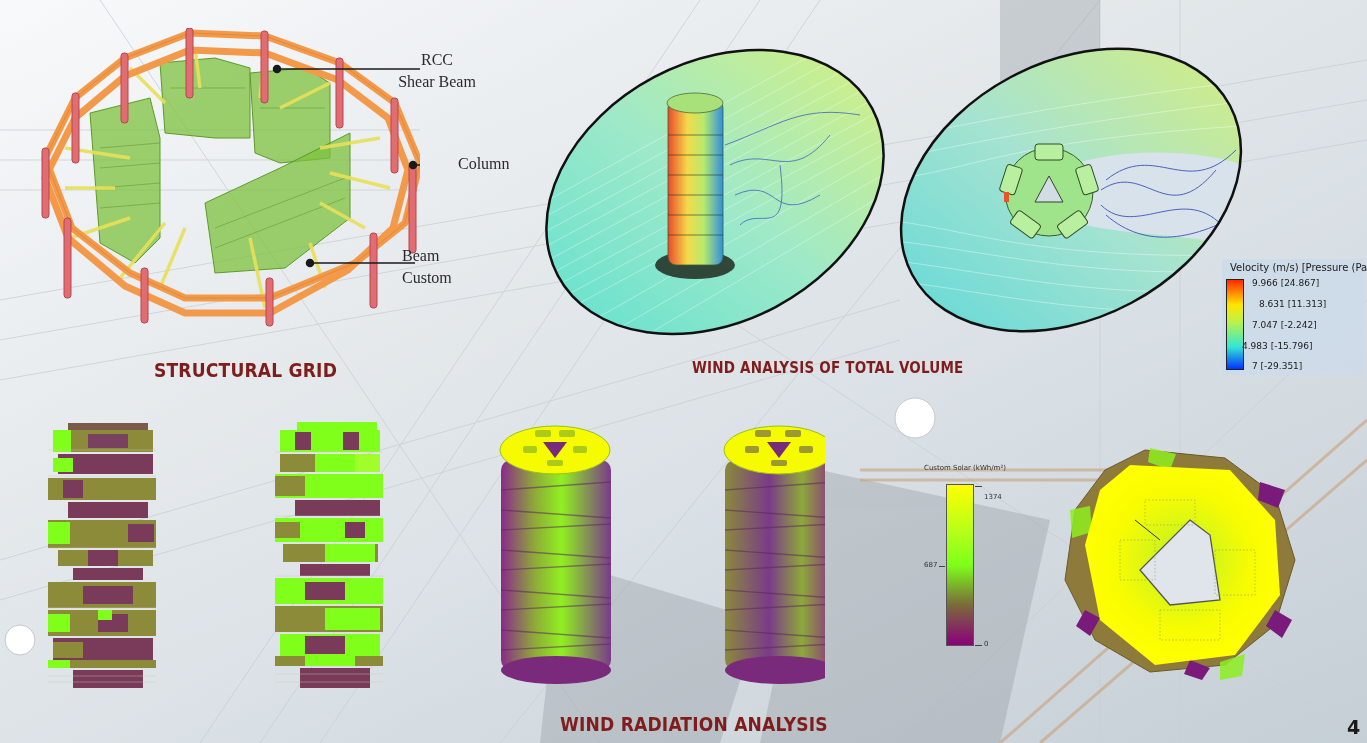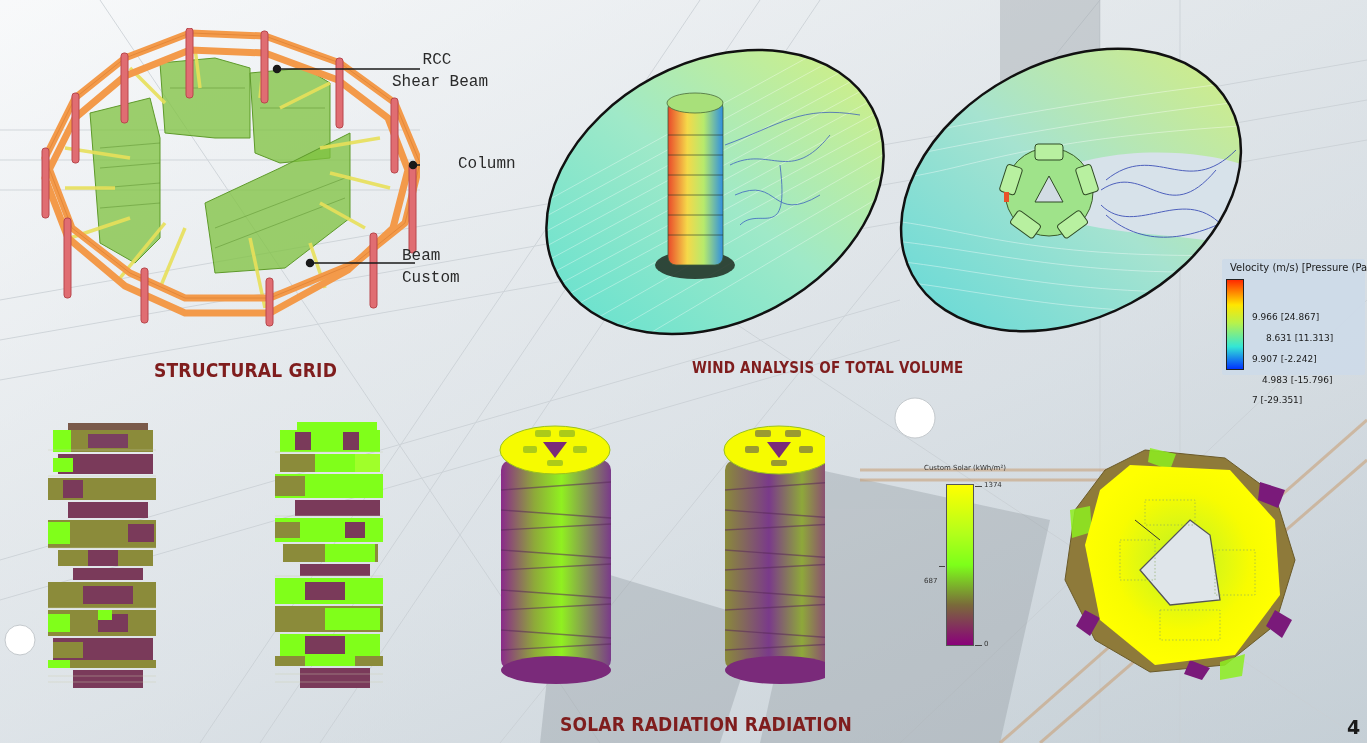--- a/index.html
+++ b/index.html
@@ -14,34 +14,34 @@
   .heading {
     position: absolute;
     font-family: "DejaVu Sans Condensed", "DejaVu Sans", sans-serif;
     font-weight: bold;
     color: #7f1d1d;
     letter-spacing: 0.2px;
     white-space: nowrap;
   }
   .callout {
     position: absolute;
-    font-family: Liberation Mono, monospace;
+    font-family: Liberation Serif, serif;
     font-size: 16px;
     color: #2a2a2a;
     line-height: 22px;
     text-align: right;
     white-space: nowrap;
   }
   .legend-box {
     position: absolute;
     background: rgba(205,218,232,0.92);
     border-radius: 2px;
   }
   .legend-title { font-size: 10px; color: #1a1a1a; white-space: nowrap; }
-  .legend-val { position: absolute; font-size: 9px; color: #1a1a1a; white-space: nowrap; margin-top: 34px; }
+  .legend-val { position: absolute; font-size: 9px; color: #1a1a1a; white-space: nowrap; }
   .solar-title { position: absolute; font-size: 7px; color: #333; white-space: nowrap; }
   .solar-tick { position: absolute; font-size: 7px; color: #333; }
   .page-number { position: absolute; font-weight: bold; font-size: 19px; color: #1a1a1a; }
 </style>
 </head>
 <body>
 
 <svg class="bg-lines" width="1367" height="743" viewBox="0 0 1367 743">
   <defs>
     <linearGradient id="fadeg" x1="0" y1="0" x2="1" y2="1">
@@ -265,23 +265,23 @@
     <polygon points="0,-16 14,10 -14,10" fill="#d2dce4" stroke="#2f4a24" stroke-width="1"></polygon>
     <rect x="-45" y="0" width="5" height="10" fill="#e8542a"></rect>
   </g>
   <ellipse cx="185" cy="150" rx="180" ry="128" transform="rotate(-28 185 150)" fill="none" stroke="#111" stroke-width="2.5"></ellipse>
 </svg>
 
 <div class="legend-box" style="left:1222px; top:259px; width:143px; height:116px;">
   <div class="legend-title" style="position:absolute; left:8px; top:3px;">Velocity (m/s) [Pressure (Pa)]</div>
   <div style="position:absolute; left:4px; top:20px; width:18px; height:91px; border:1px solid #222; background: linear-gradient(180deg, #ff2a00 0%, #ffe600 28%, #b8f24a 48%, #33e6d6 75%, #0033ff 100%);"></div>
   <div class="legend-val" style="left:30px; top:19px;">9.966 [24.867]</div>
-  <div class="legend-val" style="left:44px; top:40px;">8.631 [11.313]</div>
-  <div class="legend-val" style="left:30px; top:61px;">9.907 [-2.242]</div>
-  <div class="legend-val" style="left:40px; top:82px;text-align:right;">4.983 [-15.796]</div>
+  <div class="legend-val" style="left:37px; top:40px;">8.631 [11.313]</div>
+  <div class="legend-val" style="left:30px; top:61px;">7.047 [-2.242]</div>
+  <div class="legend-val" style="left:20px; top:82px;text-align:right;">4.983 [-15.796]</div>
   <div class="legend-val" style="left:30px; top:102px;">7 [-29.351]</div>
 </div>
 
 <div class="heading" style="left:692px; top:359px; font-size:15px;">WIND ANALYSIS OF TOTAL VOLUME</div>
 
 <svg class="abs" style="left:48px; top:420px;" width="112" height="270" viewBox="0 0 112 270">
   <g>
     <rect x="20" y="3" width="80" height="8" fill="#7a5a4a"></rect>
     <rect x="5" y="10" width="100" height="22" fill="#8b8b3a"></rect>
       <rect x="5" y="10" width="18" height="22" fill="#80ff1a"></rect>
@@ -418,23 +418,23 @@
         <rect x="80" y="26" width="14" height="7" rx="2"></rect>
       <rect x="52" y="40" width="16" height="6" rx="2"></rect>
     </g>
   </g>
 </svg>
 
 <div class="abs" style="left:915px; top:462px; width:110px; height:190px;">
   <div class="solar-title" style="left:9px; top:2px;">Custom Solar (kWh/m²)</div>
   <div style="position:absolute; left:31px; top:22px; width:28px; height:162px; border:1px solid #555; background: linear-gradient(180deg, #ffff00 0%, #b4ff1a 30%, #7dff1a 50%, #7a6a3a 75%, #8a007a 100%);"></div>
   <div style="position:absolute; left:60px; top:24px; width:7px; border-top:1px solid #444;"></div>
-  <div class="solar-tick" style="left:69px; top:19px;">1374</div>
+  <div class="solar-tick" style="left:69px; top:31px;">1374</div>
   <div style="position:absolute; left:24px; top:104px; width:6px; border-top:1px solid #444;"></div>
-  <div class="solar-tick" style="left:9px; top:99px;margin-top:16px;">687</div>
+  <div class="solar-tick" style="left:9px; top:99px;">687</div>
   <div style="position:absolute; left:60px; top:183px; width:7px; border-top:1px solid #444;"></div>
   <div class="solar-tick" style="left:69px; top:178px;">0</div>
 </div>
 
 <svg class="abs" style="left:1060px; top:440px;" width="240" height="240" viewBox="0 0 240 240">
   <defs>
     <radialGradient id="topG" cx="0.5" cy="0.48" r="0.5">
       <stop offset="0" stop-color="#bdf020"></stop>
         <stop offset="0.45" stop-color="#e2f810"></stop>
         <stop offset="0.7" stop-color="#f8fc00"></stop>
@@ -457,15 +457,15 @@
   <polygon points="130,80 150,95 160,160 110,165 80,130" fill="#dfe5ea" stroke="#555" stroke-width="1.3"></polygon>
   <path d="M75 80 L100 100" stroke="#333" stroke-width="1"></path>
   <g fill="none" stroke="#8aaa60" stroke-width="0.8" stroke-dasharray="1.5 2" opacity="0.8">
     <rect x="60" y="100" width="35" height="40"></rect>
       <rect x="155" y="110" width="40" height="45"></rect>
     <rect x="100" y="170" width="60" height="30"></rect>
       <rect x="85" y="60" width="50" height="25"></rect>
   </g>
 </svg>
 
-<div class="heading" style="left:560px; top:713px; font-size:19px;">SOLAR RADIATION RADIATION</div>
+<div class="heading" style="left:560px; top:713px; font-size:19px;">WIND RADIATION ANALYSIS</div>
 
 <div class="page-number" style="left:1347px; top:716px;">4</div>
 
 </body></html>

